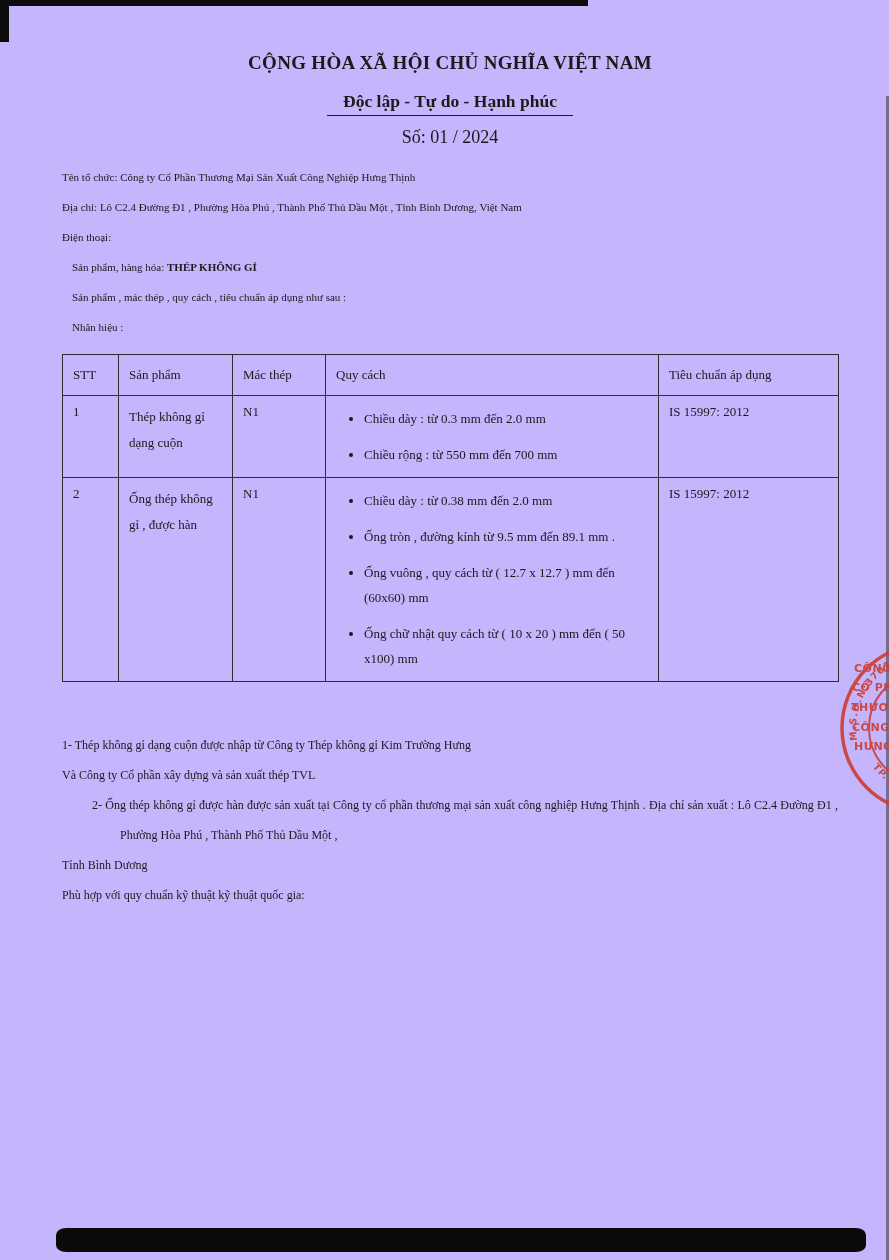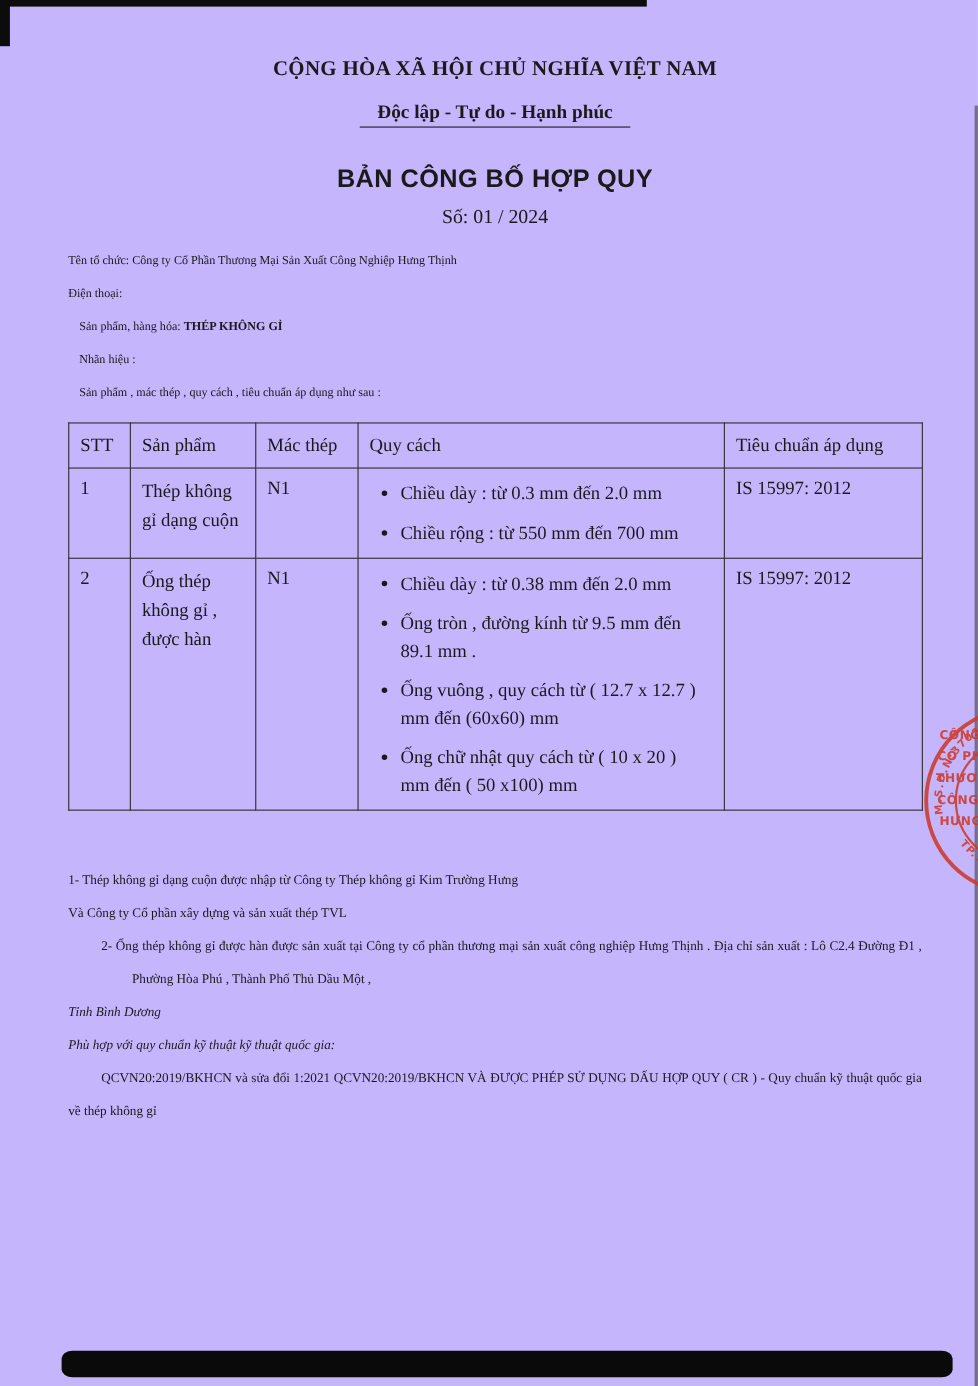--- a/index.html
+++ b/index.html
@@ -19,37 +19,37 @@
   .national{font-size:19px;font-weight:bold;letter-spacing:.3px;}
   .motto-wrap{margin-top:17px;}
   .motto{display:inline-block;font-size:17.5px;font-weight:bold;padding:0 16px 3px 16px;border-bottom:1.7px solid #1c1c1c;}
   .doc-title{margin-top:33px;font-size:23px;font-weight:bold;letter-spacing:.4px;font-family:"Liberation Sans","DejaVu Sans",sans-serif;}
   .doc-number{margin-top:11px;font-size:18px;}
   .info{margin-top:14px;font-size:11px;line-height:30px;}
   .info p{margin:0;}
   .indented{padding-left:10px;}
   .product-value{font-weight:bold;}
   
-  table.spec{margin-top:12px;border-collapse:collapse;width:776px;font-size:17px;table-layout:fixed;padding-left:28px;}
+  table.spec{margin-top:12px;border-collapse:collapse;width:776px;font-size:13px;table-layout:fixed;padding-left:28px;}
   .spec col.c1{width:56px;}.spec col.c2{width:114px;}.spec col.c3{width:93px;}
   .spec col.c4{width:333px;}.spec col.c5{width:180px;}
   .spec th,.spec td{border:1.2px solid #2d2d2d;vertical-align:top;padding:8px 10px;font-weight:normal;text-align:left;}
   .spec th{height:24px;vertical-align:middle;}
   .col-stt,.cell-stt{text-align:center;}
   .cell-grade{text-align:center;}
   .cell-product{line-height:26px;text-align:justify;}
   .cell-specs ul{margin:2px 0 2px 0;padding:0 14px 0 28px;}
   .cell-specs li{margin-bottom:11px;line-height:25px;}
   .cell-specs li:last-child{margin-bottom:0;}
   
   .notes{margin-top:48px;font-size:12px;line-height:30px;}
   .notes p{margin:0;}
   .n1{margin-left:30px;}
   .n2{padding-left:58px;text-indent:-28px;text-align:justify;}
-  .n3,.n4{margin-left:18px;font-style:italic;}
+  .n3,.n4{margin-left:18px;}
   .n5{text-indent:30px;text-align:justify;}
   
   .stamp{position:absolute;left:836px;top:638px;width:180px;height:180px;opacity:.88;}
   .stamp circle{fill:none;stroke:#cd3a2b;}
   .ring-outer{stroke-width:3.5;}
   .ring-inner{stroke-width:2;}
   .stamp text{fill:#cd3a2b;font-family:"DejaVu Sans","Liberation Sans",sans-serif;font-weight:bold;}
   .stamp-arc{font-size:9.5px;letter-spacing:1.2px;}
   .stamp-line{font-size:11px;letter-spacing:.5px;}
 </style>
@@ -63,29 +63,29 @@
   <div class="art-right"></div>
   <div class="art-bottom"></div>
 
   <div class="content">
 
     <div class="center national">CỘNG HÒA XÃ HỘI CHỦ NGHĨA VIỆT NAM</div>
     <div class="center motto-wrap">
       <span class="motto">Độc lập - Tự do - Hạnh phúc</span>
     </div>
 
-    <div class="center doc-title">BẢN CÔNG BỐ HỢP QUY</div>
     <div class="center doc-number">Số: 01 / 2024</div>
 
     <div class="info">
       <p>Tên tổ chức: Công ty Cổ Phần Thương Mại Sản Xuất Công Nghiệp Hưng Thịnh</p>
+      <p>Địa chỉ: Lô C2.4 Đường Đ1 , Phường Hòa Phú , Thành Phố Thủ Dầu Một , Tỉnh Bình Dương, Việt Nam</p>
       <p>Điện thoại:</p>
       <p class="indented"><span>Sản phẩm, hàng hóa: </span><span class="product-value">THÉP KHÔNG GỈ</span></p>
+      <p class="indented">Sản phẩm , mác thép , quy cách , tiêu chuẩn áp dụng như sau :</p>
       <p class="indented">Nhãn hiệu :</p>
-      <p class="indented">Sản phẩm , mác thép , quy cách , tiêu chuẩn áp dụng như sau :</p>
     </div>
 
     <table class="spec">
       <colgroup>
           <col class="c1">
           <col class="c2">
           <col class="c3">
           <col class="c4">
           <col class="c5">
         </colgroup>
@@ -127,21 +127,20 @@
         </tr>
       </tbody>
     </table>
 
     <div class="notes">
       <p class="n1">1-  Thép không gỉ dạng cuộn được nhập từ Công ty Thép không gỉ Kim Trường Hưng</p>
       <p class="n1">Và Công ty Cổ phần xây dựng và sản xuất thép TVL</p>
       <p class="n2">2-  Ống thép không gỉ được hàn được sản xuất tại Công ty cổ phần thương mại sản xuất công nghiệp Hưng Thịnh . Địa chỉ sản xuất : Lô C2.4 Đường Đ1 , Phường Hòa Phú , Thành Phố Thủ Dầu Một ,</p>
       <p class="n3">Tỉnh Bình Dương</p>
       <p class="n4">Phù hợp với quy chuẩn kỹ thuật kỹ thuật quốc gia:</p>
-      <p class="n5">QCVN20:2019/BKHCN và sửa đổi 1:2021 QCVN20:2019/BKHCN VÀ ĐƯỢC PHÉP SỬ DỤNG DẤU HỢP QUY ( CR ) -  Quy chuẩn kỹ thuật quốc gia về thép không gỉ</p>
     </div>
 
   </div>
 
   <svg class="stamp" viewBox="0 0 180 180" xmlns="http://www.w3.org/2000/svg">
     <defs>
       <path id="arcTop" d="M 22 106 A 71 71 0 0 1 90 19"></path>
       <path id="arcBottom" d="M 24 90 A 66 66 0 0 0 156 90"></path>
     </defs>
     <circle class="ring-outer" cx="90" cy="90" r="84" stroke="#cd3a2b"></circle>

